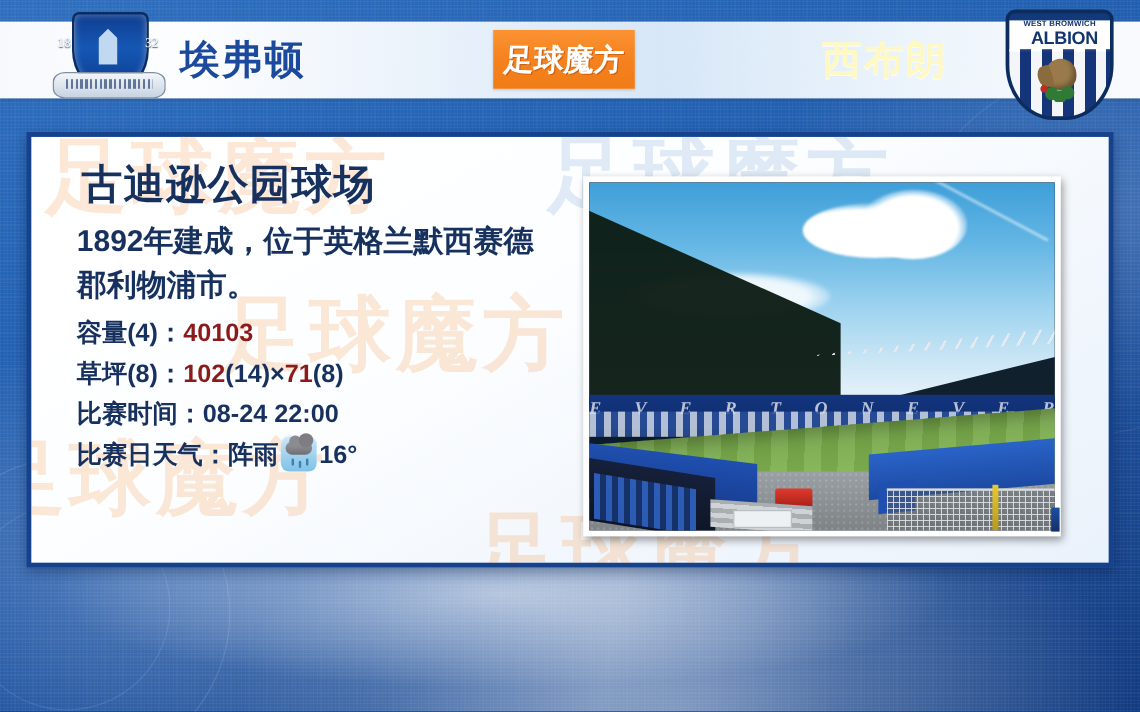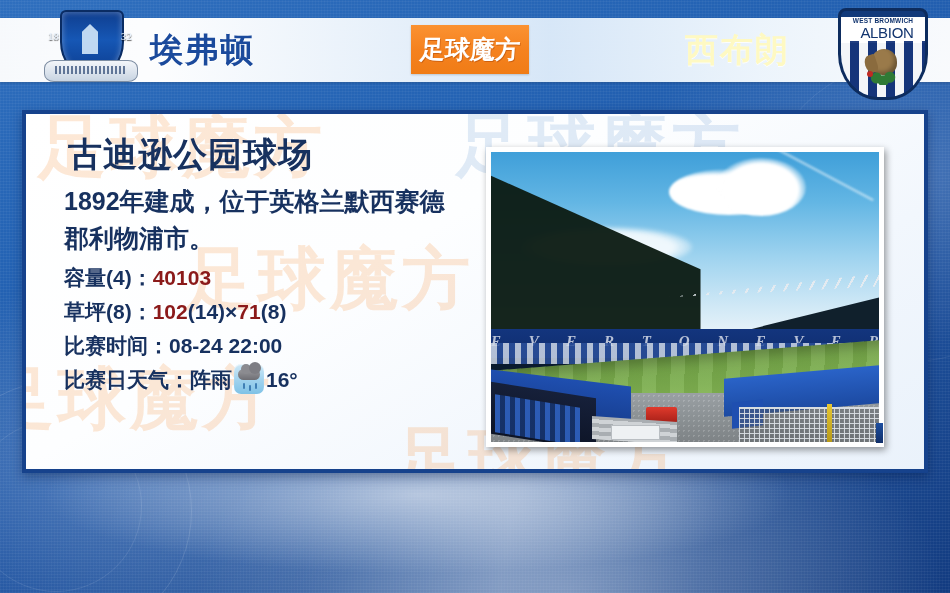--- a/index.html
+++ b/index.html
@@ -125,21 +125,21 @@
   .crest-wba .band{
     position:absolute;left:0;top:6px;width:84px;height:26px;
     background:#ffffff;
   }
   .crest-wba .t1{
     position:absolute;left:0;top:6px;width:84px;text-align:center;
     font-size:6.5px;font-weight:bold;color:#12356f;letter-spacing:.2px;
   }
   .crest-wba .t2{
     position:absolute;left:0;top:13px;width:92px;text-align:center;
-    font-size:15px;font-weight:normal;color:#12356f;letter-spacing:-.3px;
+    font-size:15px;font-weight:bold;color:#12356f;letter-spacing:-.3px;
   }
   .crest-wba .bird{
     position:absolute;left:30px;top:38px;width:26px;height:26px;
     background:#9a7a4a;border-radius:50% 50% 45% 45%;
     box-shadow:inset -3px -3px 4px rgba(0,0,0,.3);
   }
   .crest-wba .bird:before{
     content:"";position:absolute;left:-6px;top:6px;width:12px;height:18px;
     background:#8a6b3e;border-radius:60% 20% 40% 60%;transform:rotate(-18deg);
   }

